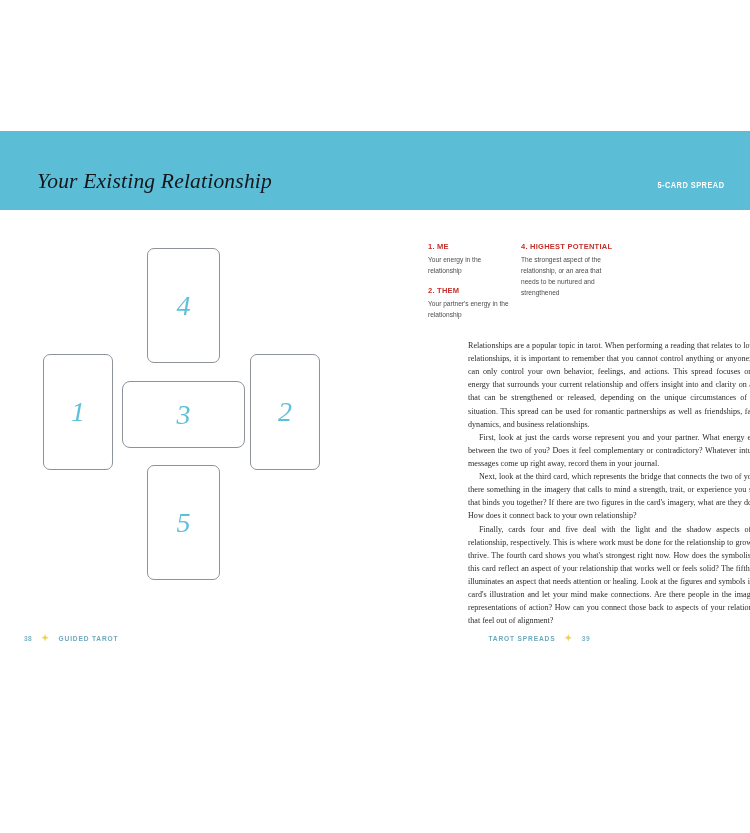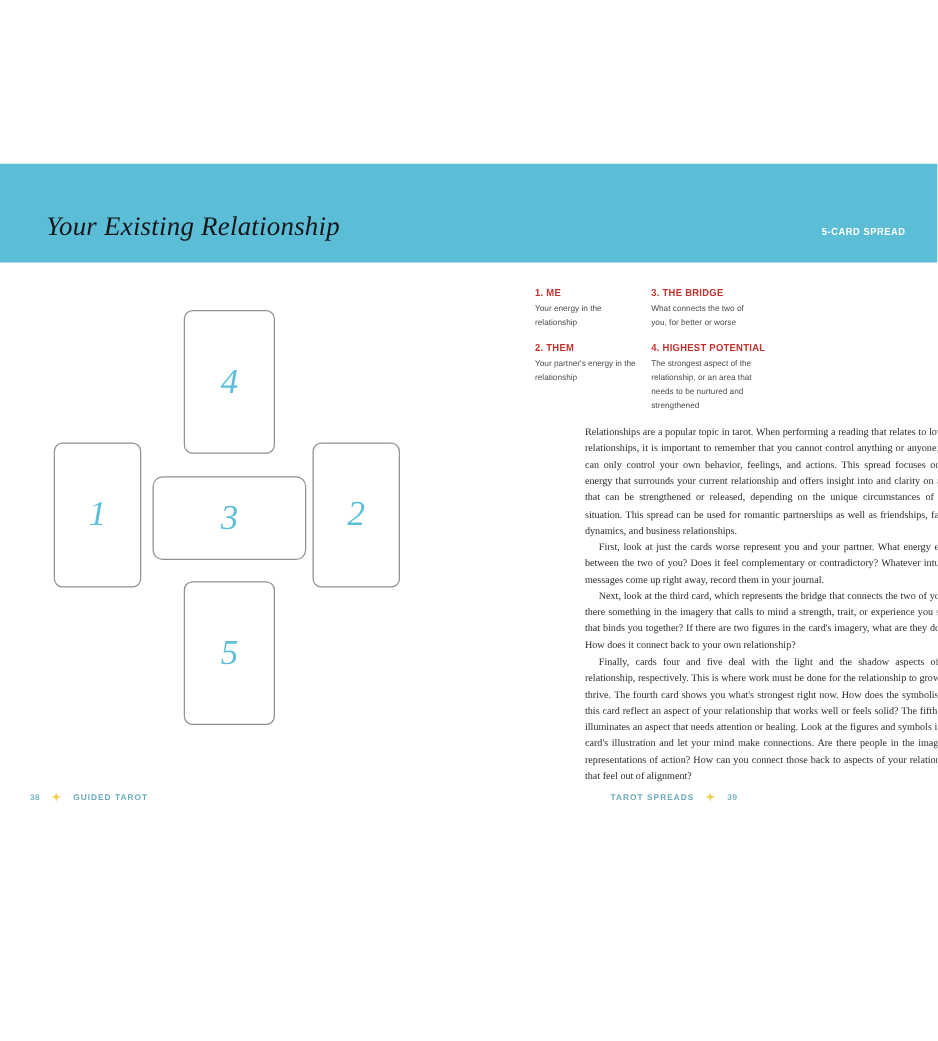--- a/index.html
+++ b/index.html
@@ -103,21 +103,21 @@
   }
 
   
   #key-list {
     position: relative;
     width: 300px;
     height: 100px;
   }
   .key-col {
     position: absolute;
-    top: 4px;
+    top: 16px;
   }
   #key-col-0 { left: 0px;   width: 84px; }
   #key-col-1 { left: 93px;  width: 88px; }
   #key-col-2 { left: 188px; width: 106px; }
 
   .key-item { margin-bottom: 10px; }
   .key-item:last-child { margin-bottom: 0; }
   .key-title {
     font-family: "Liberation Sans", sans-serif;
     font-weight: bold;
@@ -229,24 +229,20 @@
           <div class="key-desc">Your energy in the relationship</div>
         </div>
         <div class="key-item">
           <div class="key-title">2. THEM</div>
           <div class="key-desc">Your partner's energy in the relationship</div>
         </div>
       </div>
 
       <div class="key-col" id="key-col-1">
         <div class="key-item">
-          <div class="key-title">3. THE BRIDGE</div>
-          <div class="key-desc">What connects the two of you, for better or worse</div>
-        </div>
-        <div class="key-item">
           <div class="key-title">4. HIGHEST POTENTIAL</div>
           <div class="key-desc">The strongest aspect of the relationship, or an area that needs to be nurtured and strengthened</div>
         </div>
       </div>
 
 
     </div>
 
     <div id="body-copy">
       <p>Relationships are a popular topic in tarot. When performing a reading that relates to love or relationships, it is important to remember that you cannot control anything or anyone; you can only control your own behavior, feelings, and actions. This spread focuses on the energy that surrounds your current relationship and offers insight into and clarity on areas that can be strengthened or released, depending on the unique circumstances of your situation. This spread can be used for romantic partnerships as well as friendships, family dynamics, and business relationships.</p>

